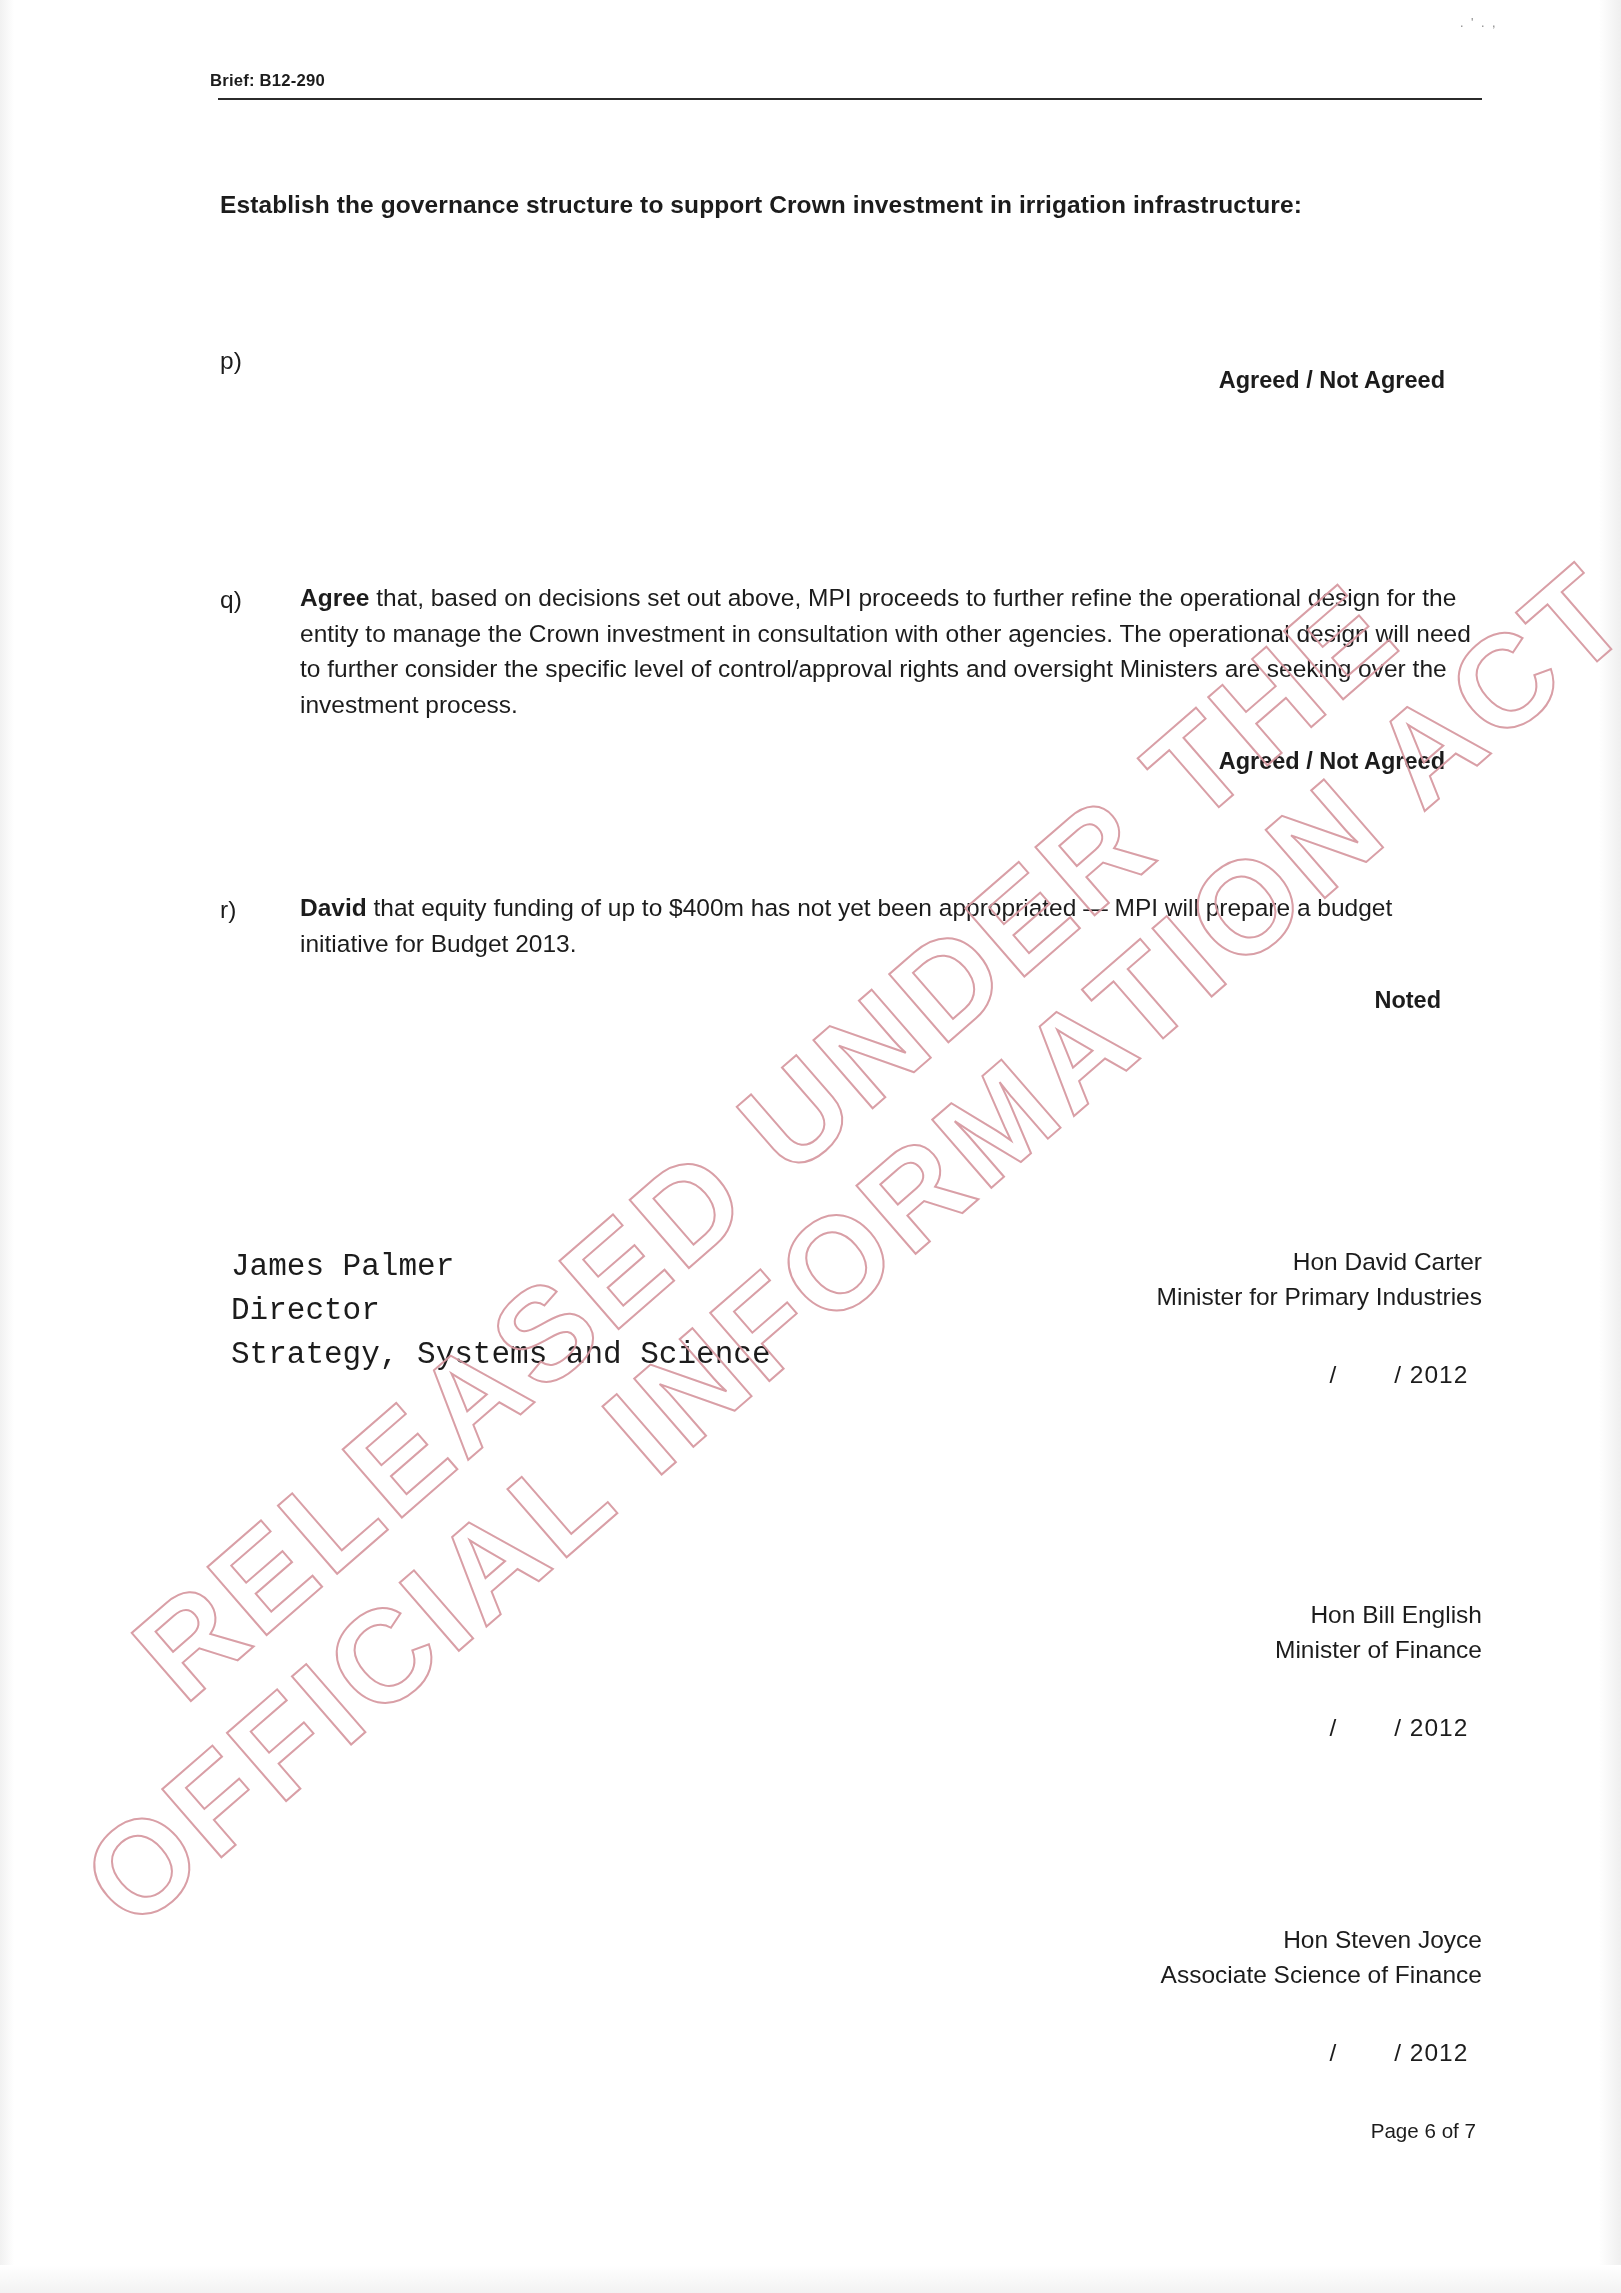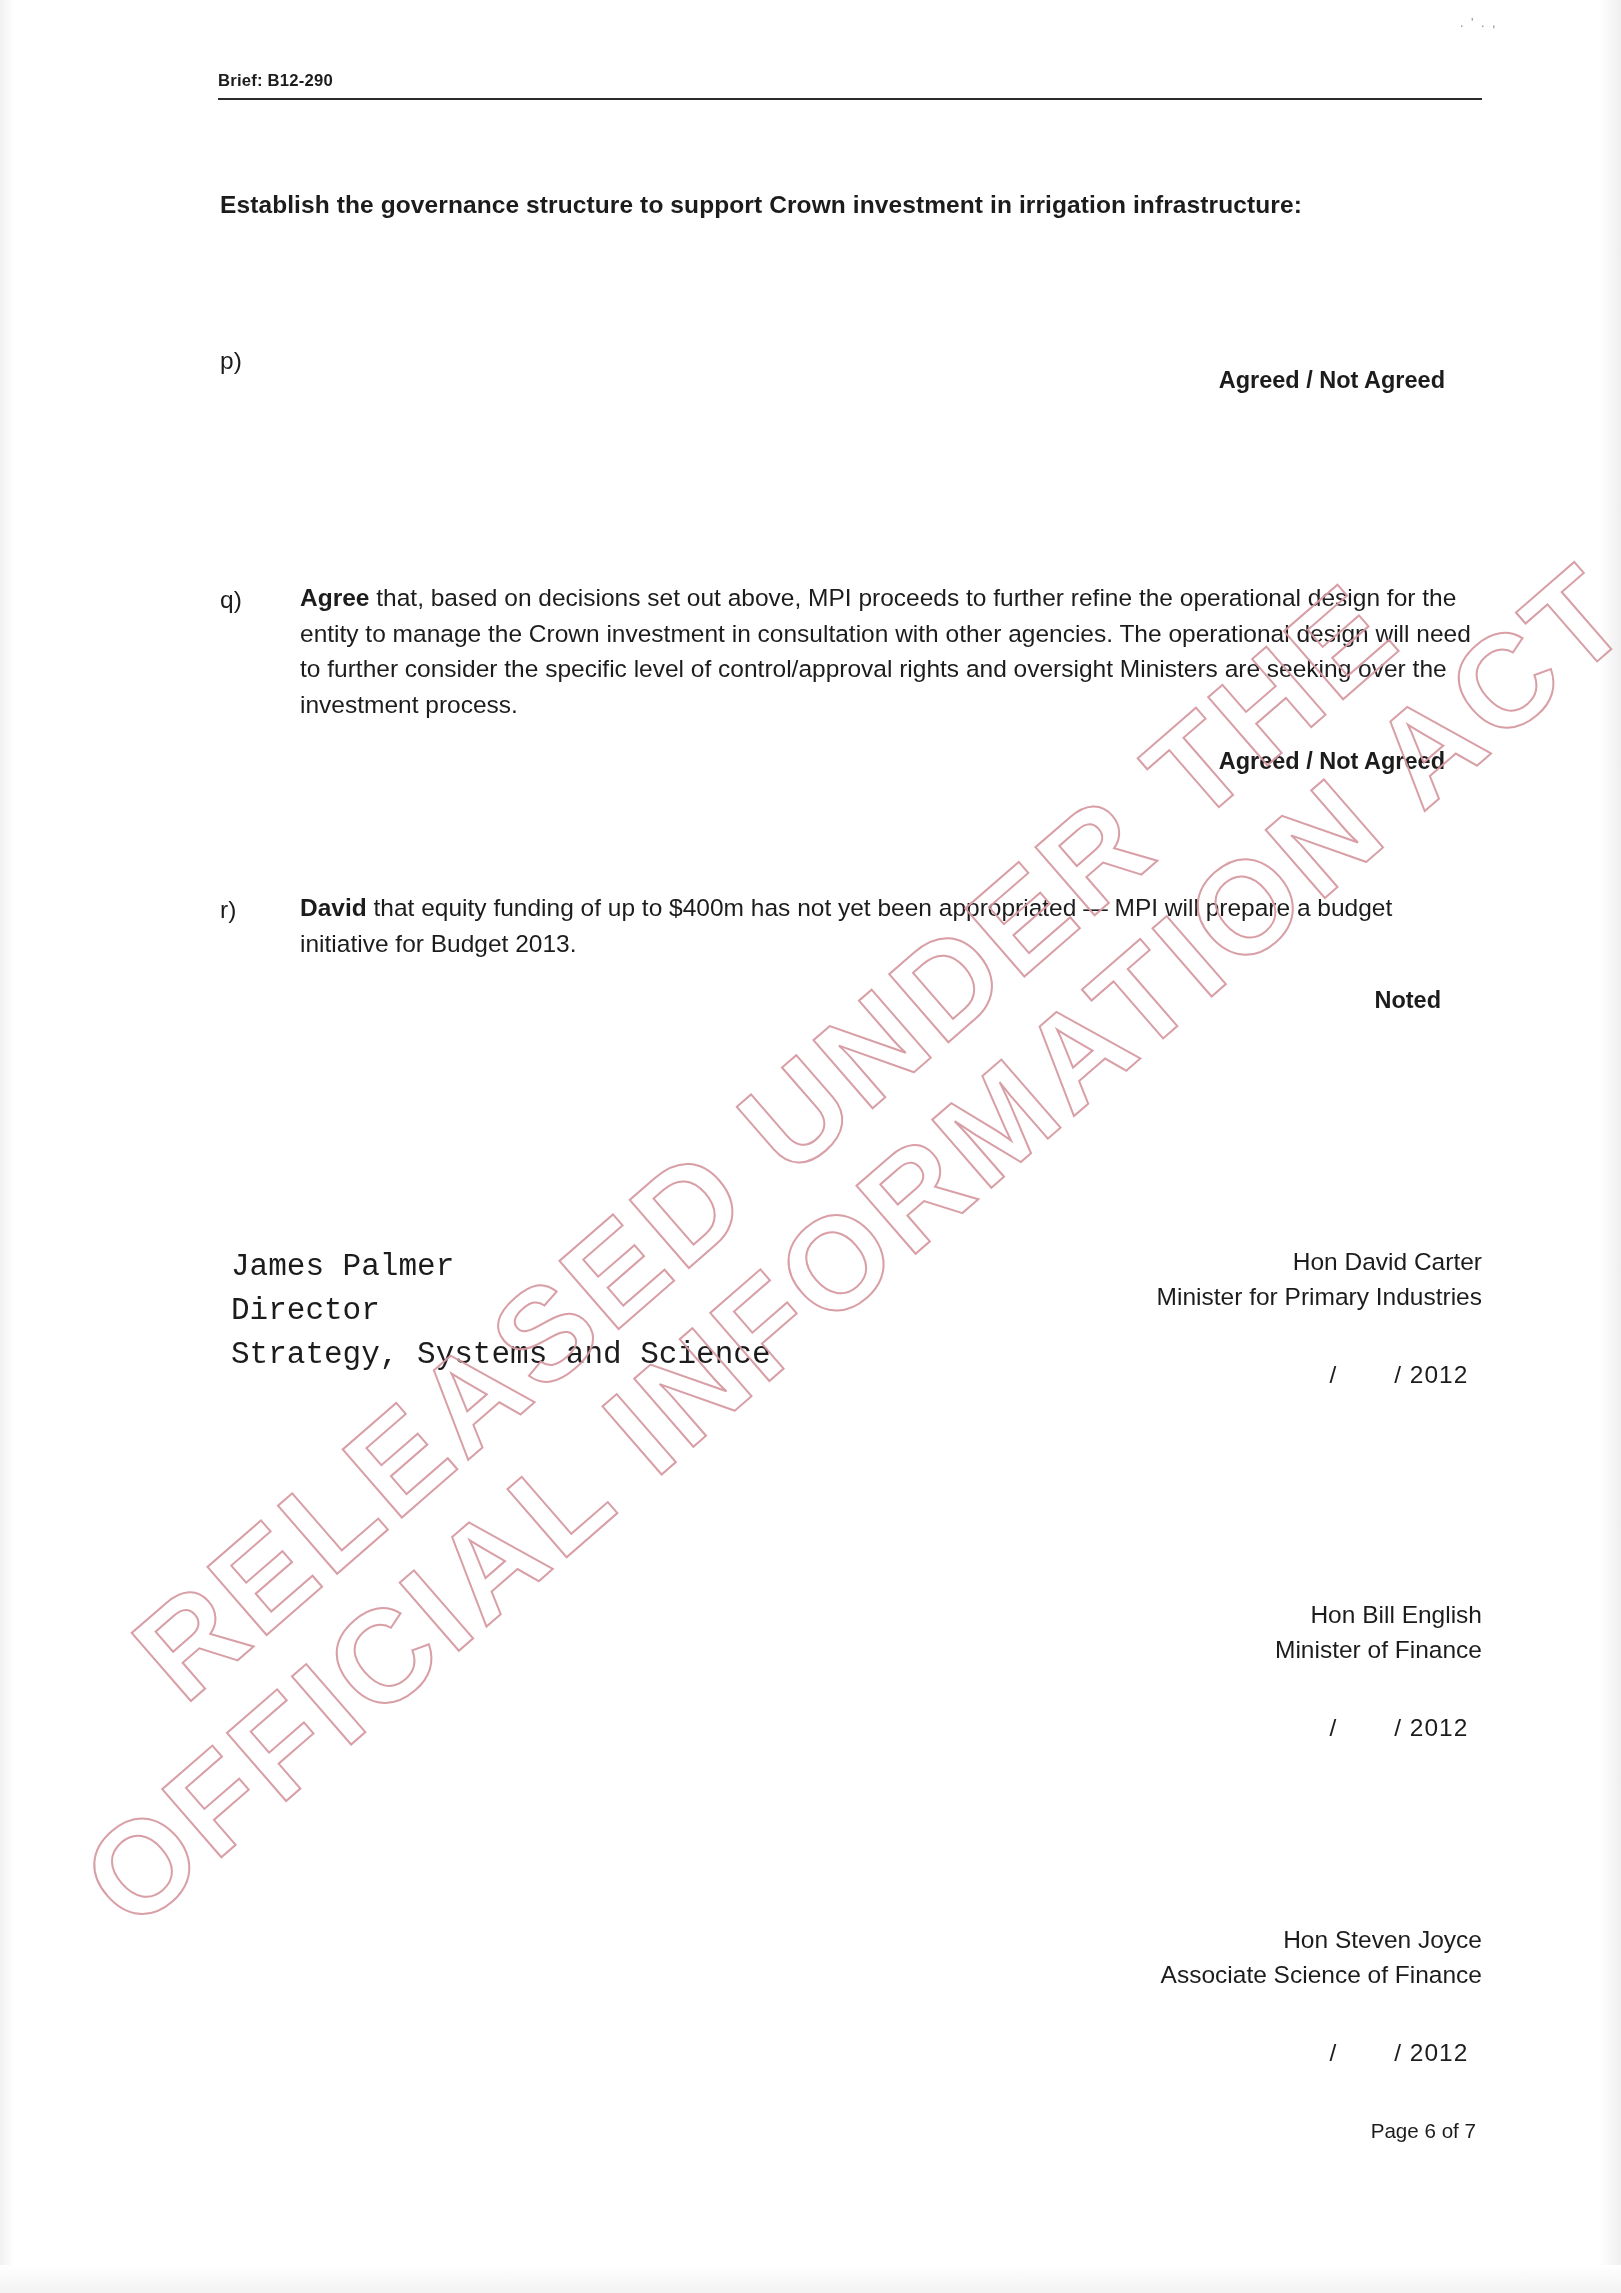--- a/index.html
+++ b/index.html
@@ -40,21 +40,21 @@
   .smudge {
     position: absolute;
     color: #8a8a8a;
     font-size: 12.7px;
     letter-spacing: 2px;
   }
 
   
   .brief-label {
     position: absolute;
-    left: 218px;
+    left: 210px;
     top: 71px;
     font-size: 16.7px;
     font-weight: bold;
     letter-spacing: 0.2px;
     text-align: right;
   }
   .header-rule {
     position: absolute;
     left: 218px;
     top: 98px;

